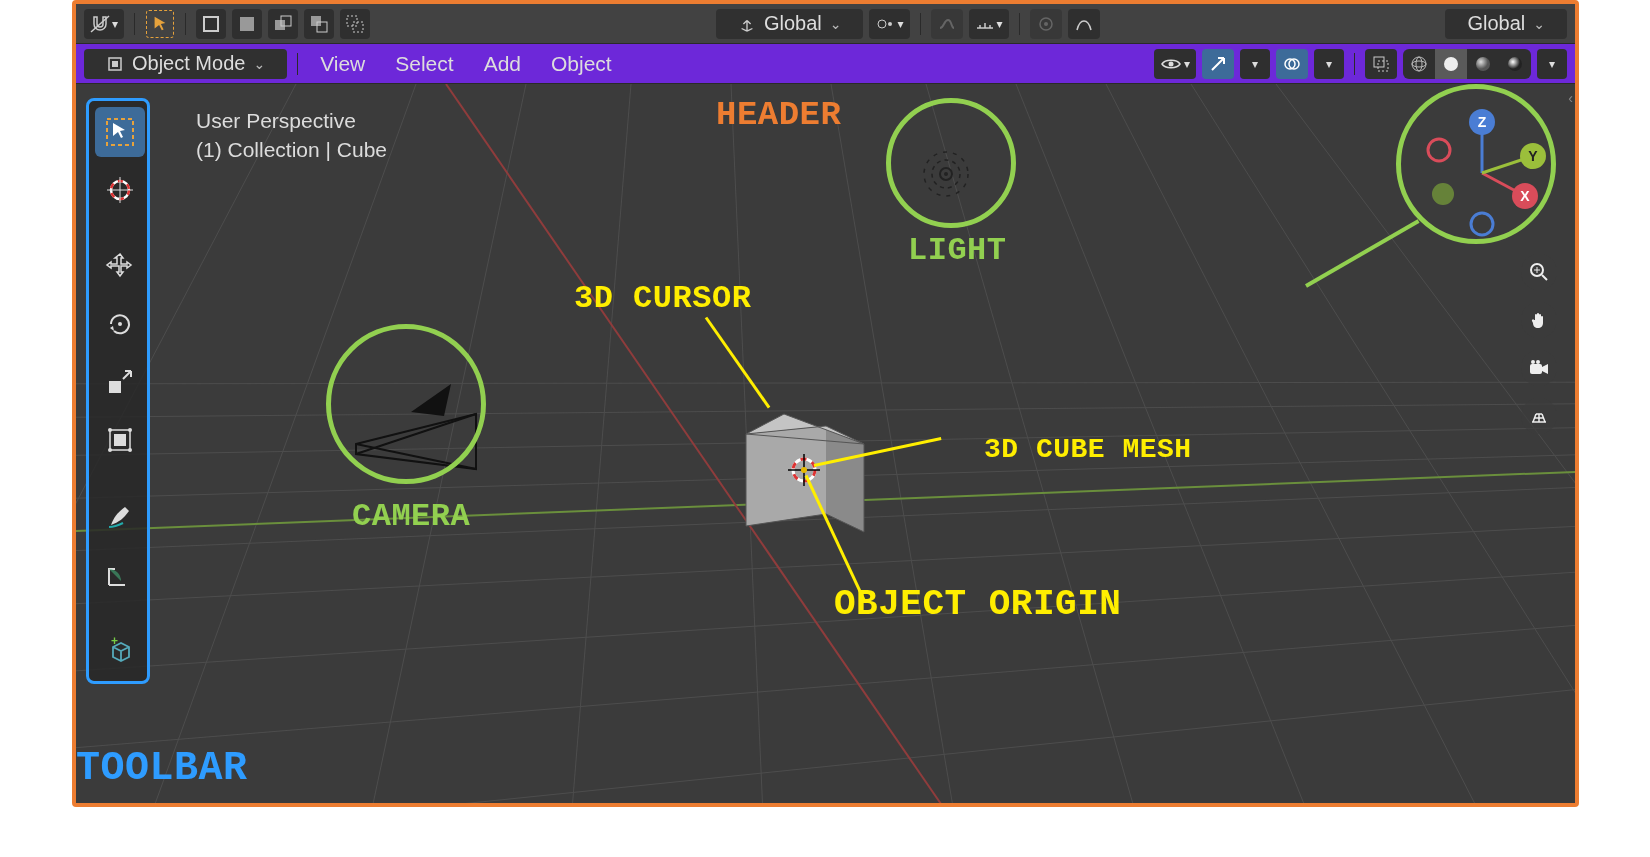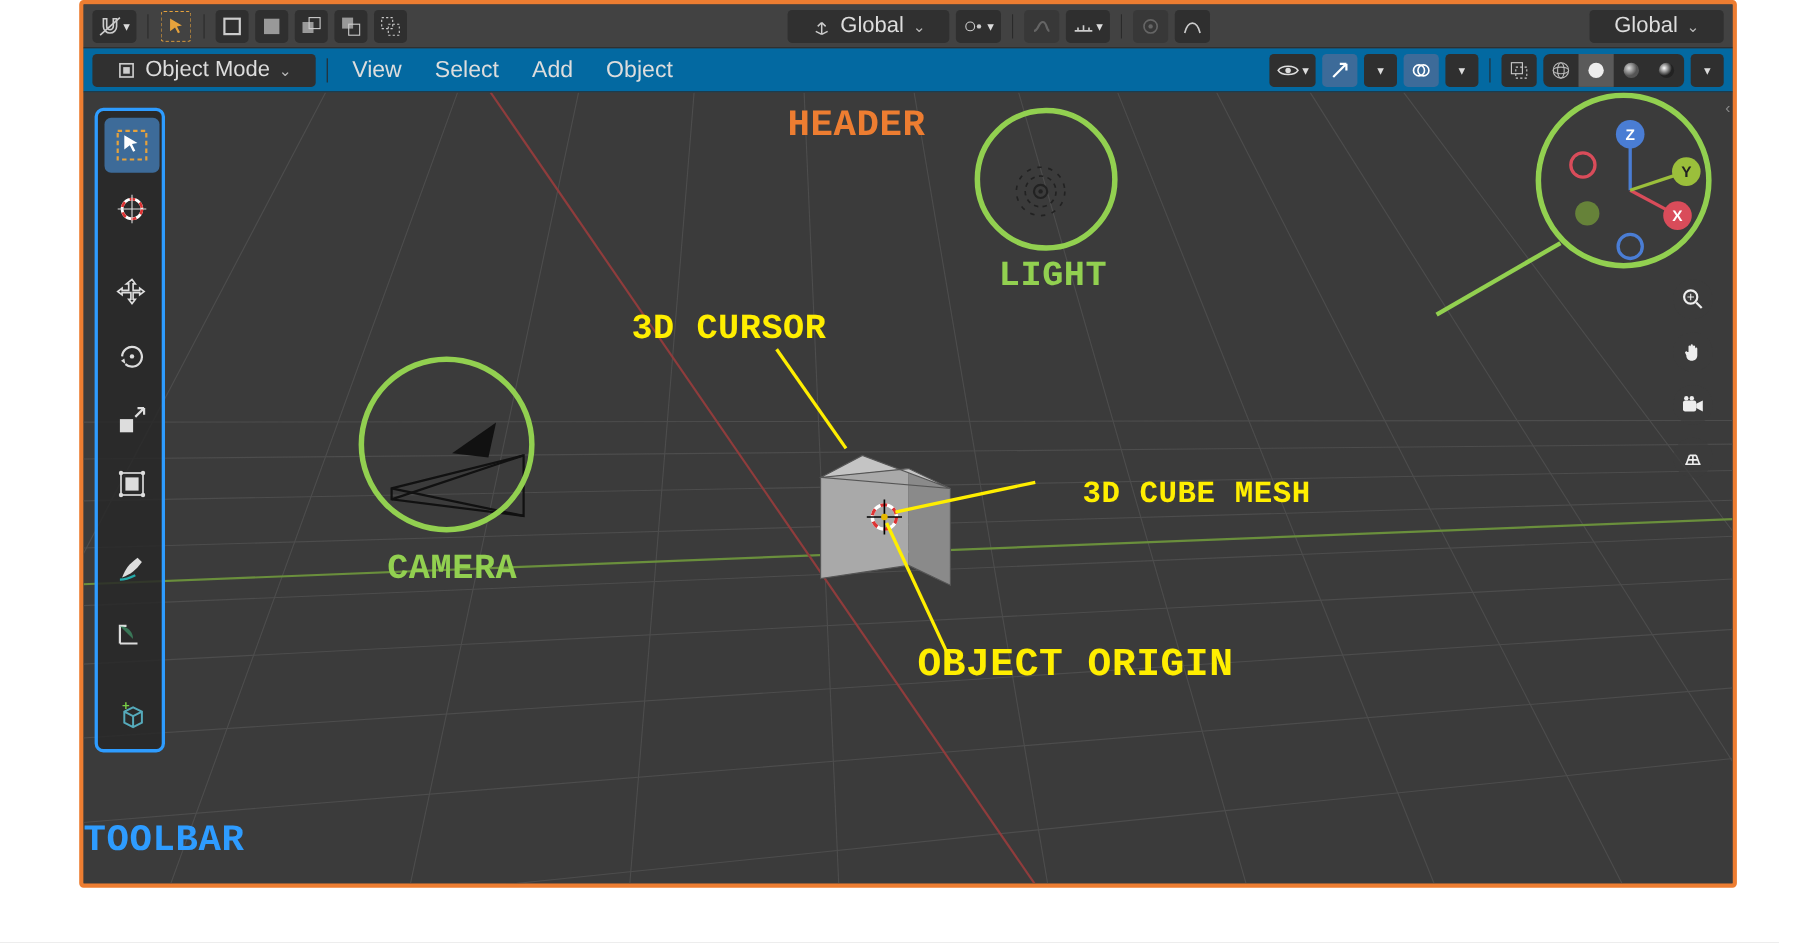--- a/index.html
+++ b/index.html
@@ -3,21 +3,21 @@
 <meta charset="utf-8">
 <style>
   * { box-sizing: border-box; margin: 0; padding: 0; }
   html, body { width: 1650px; height: 857px; overflow: hidden; background: #fff; font-family: -apple-system, BlinkMacSystemFont, "Segoe UI", sans-serif; }
   .app {
     position: absolute; left: 72px; top: 0; width: 1507px; height: 807px;
     background: #393939; border: 4px solid #ed7d31; border-radius: 4px;
   }
   
   .hrow { display: flex; align-items: center; height: 40px; padding: 0 8px; gap: 6px; background: #424242; border-bottom: 1px solid #2a2a2a; }
-  .hrow2 { background: #0369a1; }
+  .hrow2 { background: #6d28d9; }
   .btn { display: inline-flex; align-items: center; justify-content: center; height: 30px; min-width: 30px; padding: 0 6px; border-radius: 4px; color: #ddd; font-size: 20px; cursor: pointer; }
   .btn.dark { background: #2f2f2f; }
   .btn.sel { outline: 1px dashed #e6a23c; outline-offset: -2px; }
   .sep { width: 1px; height: 22px; background: #2a2a2a; margin: 0 4px; }
   .dropdown { background: #303030; border-radius: 4px; padding: 0 22px; color: #ddd; display: inline-flex; align-items: center; gap: 8px; height: 30px; font-size: 20px; }
   .dropdown .chev { font-size: 14px; opacity: .8; }
   .menu-item { color: #ddd; font-size: 21px; padding: 0 12px; height: 30px; display: inline-flex; align-items: center; border-radius: 4px; cursor: pointer; }
   .spacer { flex: 1; }
   .shade-group { display: flex; background: #2f2f2f; border-radius: 6px; overflow: hidden; }
   .shade-group .btn { border-radius: 0; }
@@ -300,20 +300,24 @@
       <polygon points="75,38 115,10 108,42" fill="#111"></polygon>
     </svg>
 
     <svg class="light" viewBox="0 0 60 60">
       <circle cx="30" cy="30" r="6" fill="none" stroke="#222" stroke-width="2"></circle>
       <circle cx="30" cy="30" r="14" fill="none" stroke="#222" stroke-width="1.5" stroke-dasharray="4 4"></circle>
       <circle cx="30" cy="30" r="22" fill="none" stroke="#222" stroke-width="1.5" stroke-dasharray="4 6"></circle>
       <circle cx="30" cy="30" r="2" fill="#222"></circle>
     </svg>
 
+    <div class="overlay-text">
+      <div>User Perspective</div>
+      <div>(1) Collection | Cube</div>
+    </div>
 
     <div class="toolbar">
       <div class="tool active">
         <svg width="34" height="34" viewBox="0 0 34 34">
             <rect x="4" y="4" width="26" height="26" fill="none" stroke="#e6a23c" stroke-width="2" stroke-dasharray="4 3"></rect>
             <path d="M10 8l12 7-5 1 3 6-2 1-3-6-5 4z" fill="#fff"></path>
           </svg>
       </div>
       <div class="tool">
         <svg width="30" height="30" viewBox="0 0 30 30">
@@ -433,13 +437,13 @@
     <div class="ann orange" style="left:640px;top:12px;font-size:34px">HEADER</div>
     <div class="ann green" style="left:276px;top:414px;font-size:32px">CAMERA</div>
     <div class="ann green" style="left:832px;top:148px;font-size:32px">LIGHT</div>
     <div class="ann yellow" style="left:450px;top:196px;font-size:32px">3D CURSOR</div>
     <div class="ann yellow" style="left:860px;top:350px;font-size:28px">3D CUBE MESH</div>
     <div class="ann yellow" style="left:710px;top:500px;font-size:36px">OBJECT ORIGIN</div>
 
   </div>
 </div>
 
-<div class="ann blue toolbar-label" style="font-size:34px">TOOLBAR</div>
+<div class="ann blue toolbar-label" style="font-size:40px">TOOLBAR</div>
 
 </body></html>

